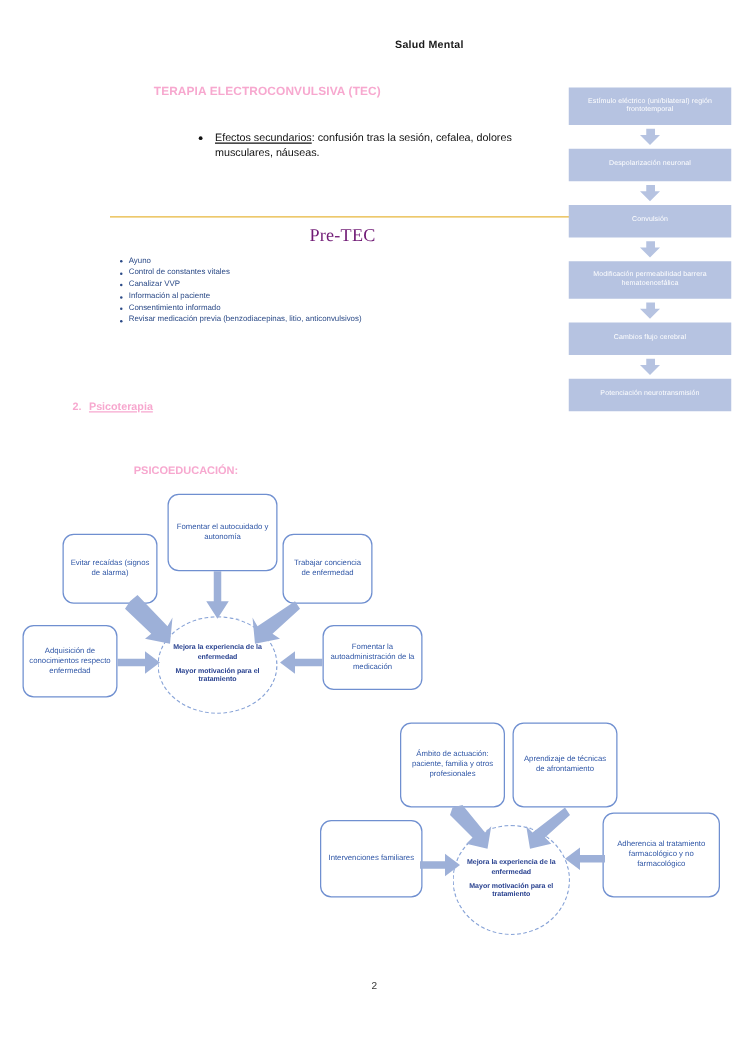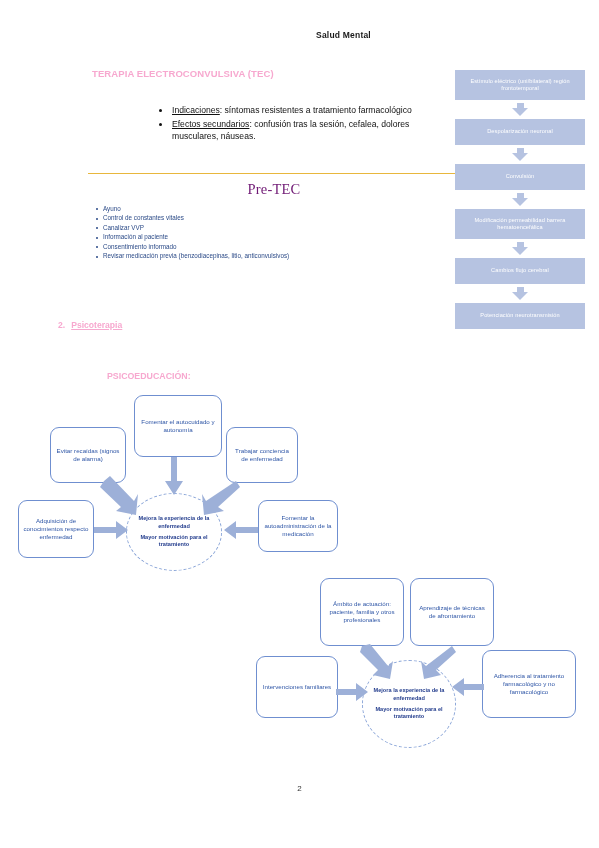--- a/index.html
+++ b/index.html
@@ -12,21 +12,21 @@
 
   
   .hdr{
     position:absolute;left:0;top:30px;width:599px;text-align:center;
     font-size:8.5px;font-weight:bold;color:#1a1a1a;letter-spacing:.2px;
     padding-left:88px;box-sizing:border-box;
   }
 
   
   .sec-title{
-    position:absolute;left:92px;top:68px;
+    position:absolute;left:123px;top:68px;
     font-size:9.5px;font-weight:bold;color:#f7a8cf;letter-spacing:.1px;
   }
 
   
   .bullets{position:absolute;left:115px;top:88px;width:300px;}
   .bullets li{
     list-style:none;position:relative;font-size:8.6px;line-height:12.4px;
     color:#111;margin-bottom:1.5px;padding-left:17px;
   }
   .bullets li:before{
@@ -114,23 +114,20 @@
 </head>
 <body>
 
 <div class="page">
 
   <div class="hdr">Salud Mental</div>
 
   <div class="sec-title">TERAPIA ELECTROCONVULSIVA (TEC)</div>
 
   <ul class="bullets">
-    <li>
-      <span class="u">Indicaciones</span><span>: síntomas resistentes a tratamiento farmacológico</span>
-    </li>
     <li>
       <span class="u">Efectos secundarios</span><span>: confusión tras la sesión, cefalea, dolores musculares, náuseas.</span>
     </li>
   </ul>
 
   <div class="tec-table">
     <div class="tec-col">
       <h3>Pre-TEC</h3>
       <ul>
         <li>Ayuno</li>

